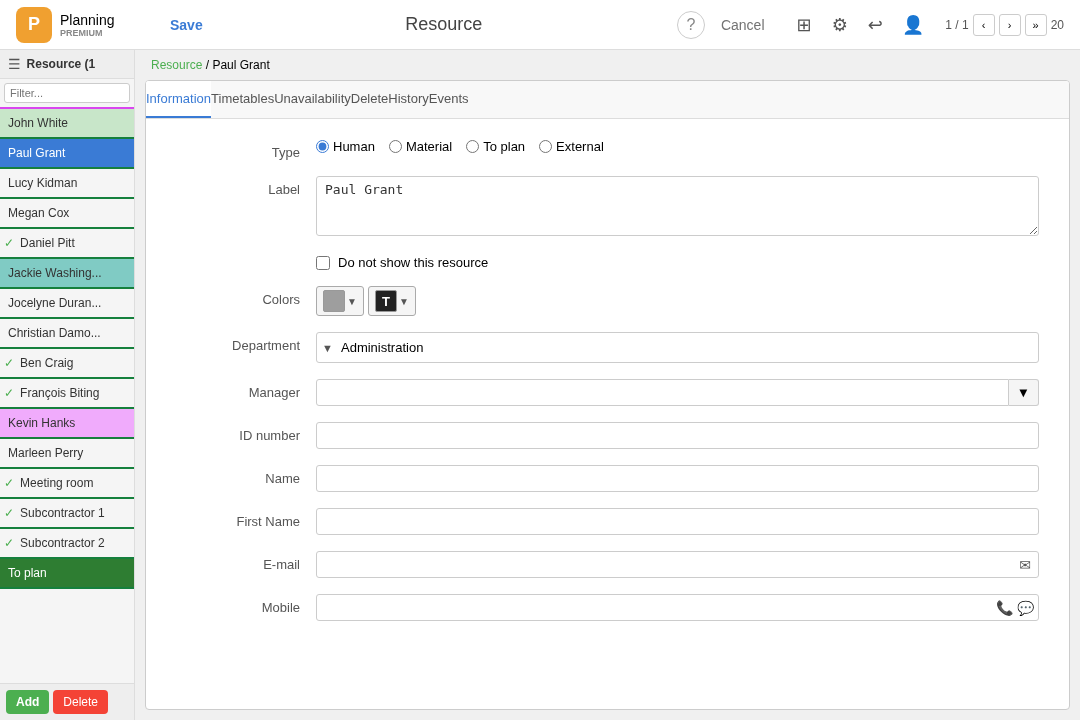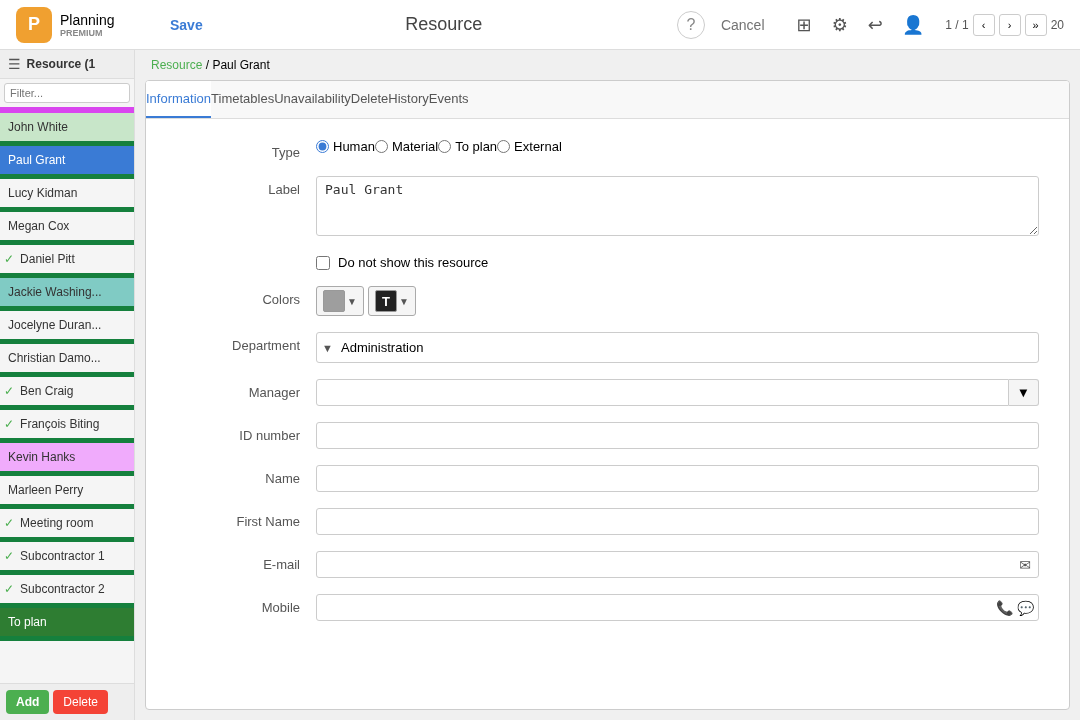--- a/index.html
+++ b/index.html
@@ -23,23 +23,23 @@
     .pag-btn { background: none; border: 1px solid #ccc; border-radius: 3px; width: 22px; height: 22px; cursor: pointer; display: flex; align-items: center; justify-content: center; font-size: 11px; }
 
     
     .main-layout { display: flex; flex: 1; overflow: hidden; }
 
     
     .sidebar { width: 135px; background: #f5f5f5; border-right: 1px solid #ddd; display: flex; flex-direction: column; overflow-y: auto; }
     .sidebar-header { padding: 6px 8px; display: flex; align-items: center; gap: 6px; background: #eee; border-bottom: 1px solid #ddd; }
     .sidebar-header-icon { color: #555; font-size: 14px; cursor: pointer; }
     .sidebar-header-text { font-size: 12px; color: #333; font-weight: bold; }
-    .sidebar-filter { padding: 4px; border-bottom: 6px solid #d946ef; }
+    .sidebar-filter { padding: 4px; border-bottom: 2px solid #d946ef; }
     .sidebar-filter input { width: 100%; padding: 3px 5px; border: 1px solid #ccc; border-radius: 3px; font-size: 11px; }
-    .sidebar-item { padding: 7px 8px; cursor: pointer; display: flex; align-items: center; gap: 4px; border-bottom: 5px solid #15803d; font-size: 12px; color: #333; }
+    .sidebar-item { padding: 7px 8px; cursor: pointer; display: flex; align-items: center; gap: 4px; border-bottom: 2px solid #15803d; font-size: 12px; color: #333; }
     .sidebar-item.active { background: #3a7bd5; color: white; }
     .sidebar-item.highlighted { background: #c8e6c9; }
     .sidebar-item.teal { background: #80cbc4; }
     .sidebar-item.light-teal { background: #f0abfc; }
     .sidebar-item.check { padding-left: 4px; }
     .check-mark { color: #4caf50; font-size: 12px; margin-right: 2px; }
     .sidebar-bottom { display: flex; gap: 4px; padding: 6px; background: #eee; border-top: 1px solid #ddd; }
     .add-btn { background: #4caf50; color: white; border: none; border-radius: 4px; padding: 5px 10px; cursor: pointer; font-size: 12px; font-weight: bold; }
     .delete-btn { background: #f44336; color: white; border: none; border-radius: 4px; padding: 5px 10px; cursor: pointer; font-size: 12px; }
 
@@ -57,21 +57,21 @@
     .form-body { padding: 20px 30px; }
     .form-row { display: flex; align-items: flex-start; margin-bottom: 16px; }
     .form-label { width: 140px; text-align: right; padding-right: 16px; padding-top: 6px; color: #555; font-size: 13px; flex-shrink: 0; }
     .form-control-wrap { flex: 1; }
     .form-input { width: 100%; padding: 5px 8px; border: 1px solid #ccc; border-radius: 3px; font-size: 13px; color: #333; }
     textarea.form-input { height: 60px; resize: vertical; }
     .form-select { width: 100%; padding: 5px 8px; border: 1px solid #ccc; border-radius: 3px; font-size: 13px; background: white; }
     .checkbox-row { display: flex; align-items: flex-end; gap: 8px; margin-bottom: 16px; margin-left: 140px; }
     .checkbox-row input { width: 14px; height: 14px; }
 
-    .type-row { display: flex; align-items: center; flex-wrap: wrap; }
+    .type-row { display: flex; align-items: center; gap: 14px; flex-wrap: wrap; }
     .radio-option { display: flex; align-items: center; gap: 4px; cursor: pointer; }
     .radio-option input { accent-color: #3a7bd5; }
 
     .colors-wrap { display: flex; gap: 4px; align-items: center; }
     .color-btn { display: flex; align-items: center; gap: 2px; border: 1px solid #aaa; border-radius: 3px; padding: 3px 6px; cursor: pointer; background: #f5f5f5; }
     .color-swatch { width: 22px; height: 22px; border: 1px solid #999; border-radius: 2px; }
     .color-swatch.bg { background: #9e9e9e; }
     .color-swatch.text { background: #222; display: flex; align-items: center; justify-content: center; color: white; font-weight: bold; font-size: 13px; }
     .dropdown-arrow { font-size: 10px; color: #555; }
 

